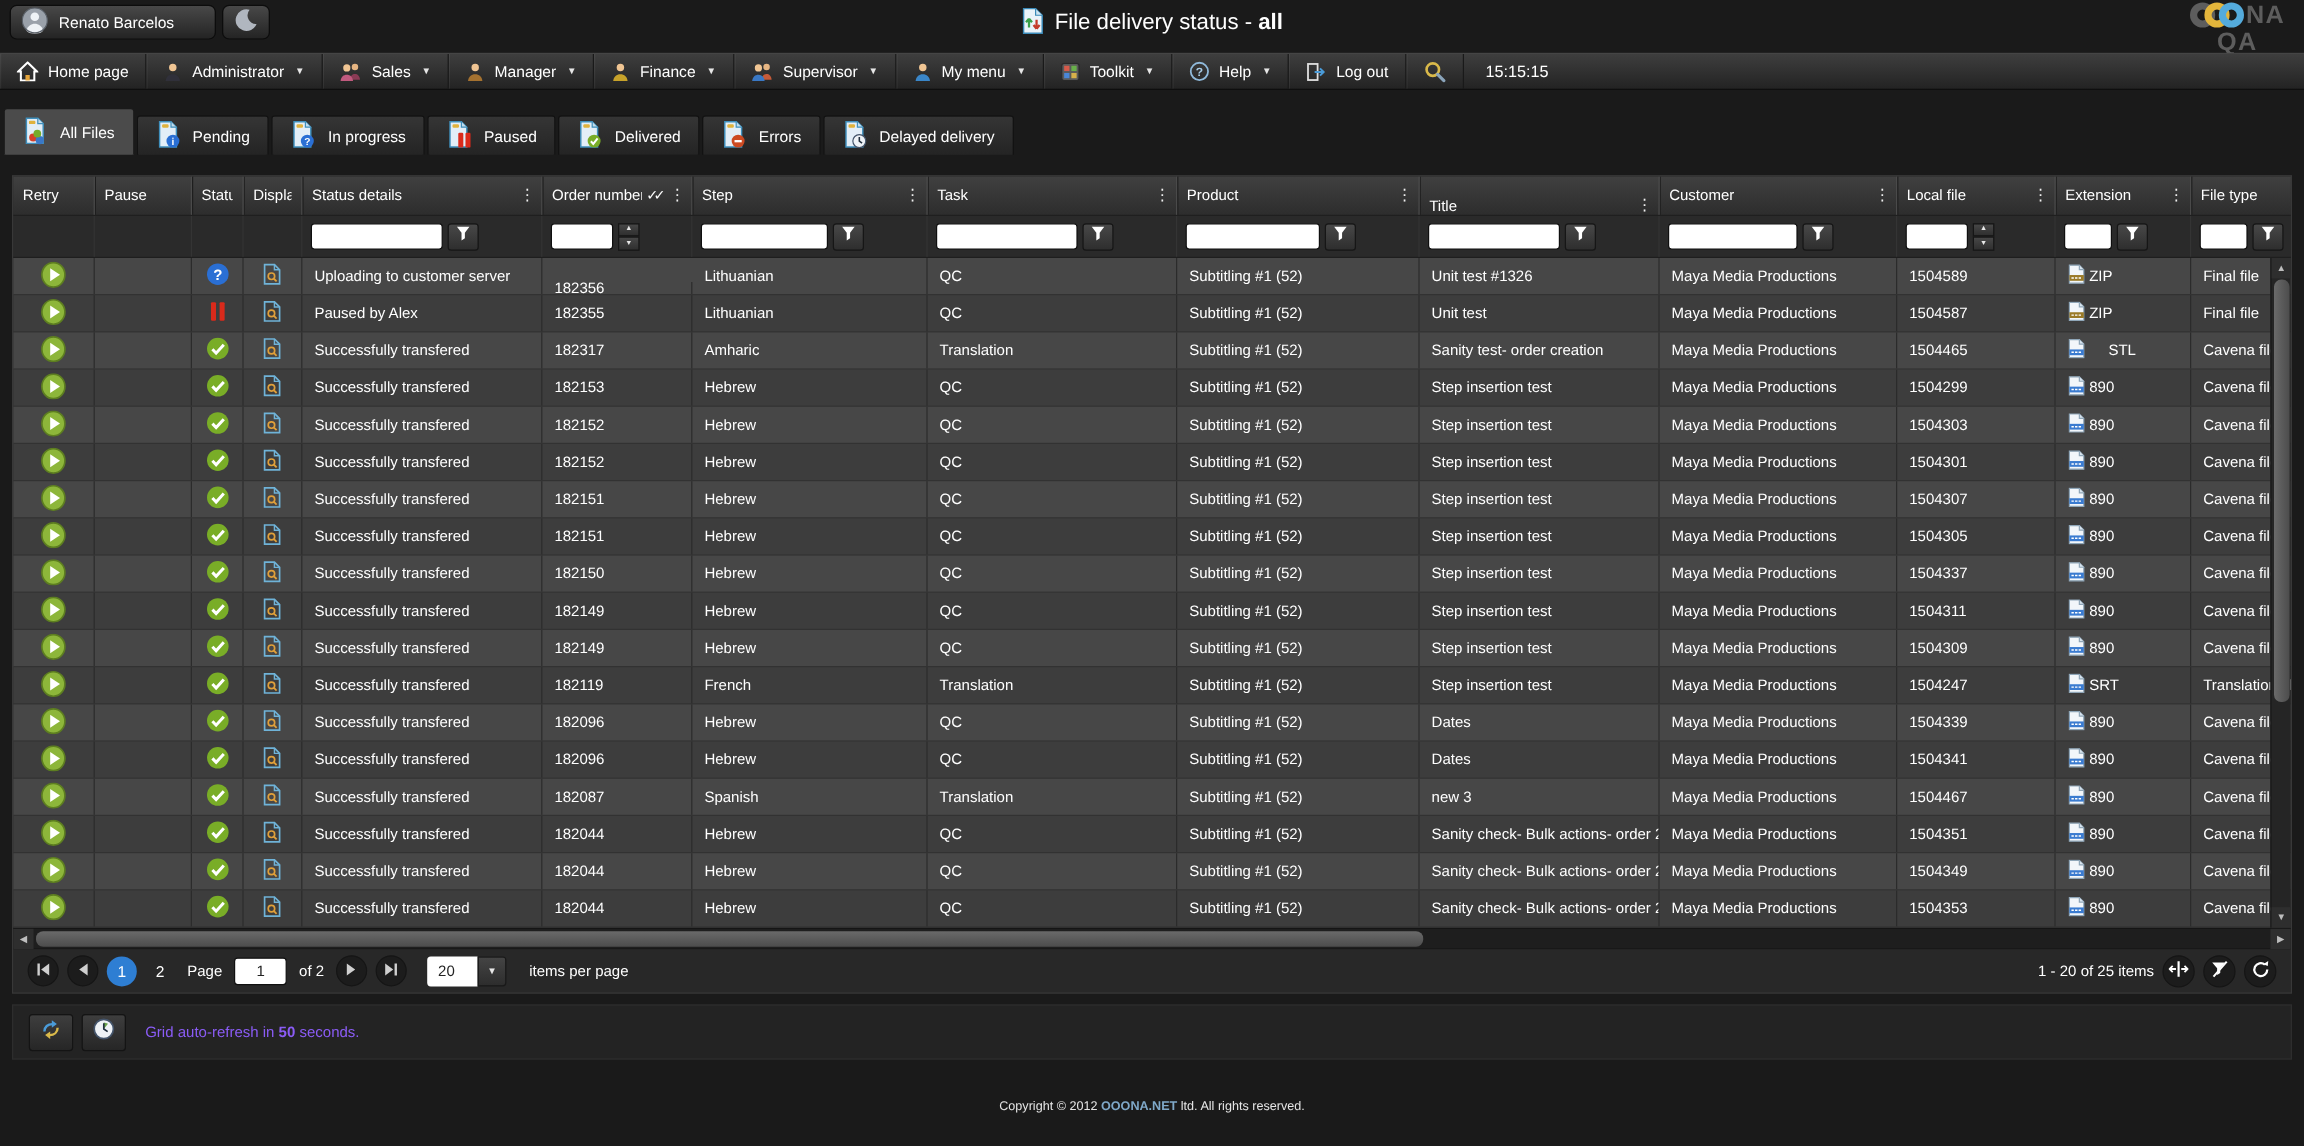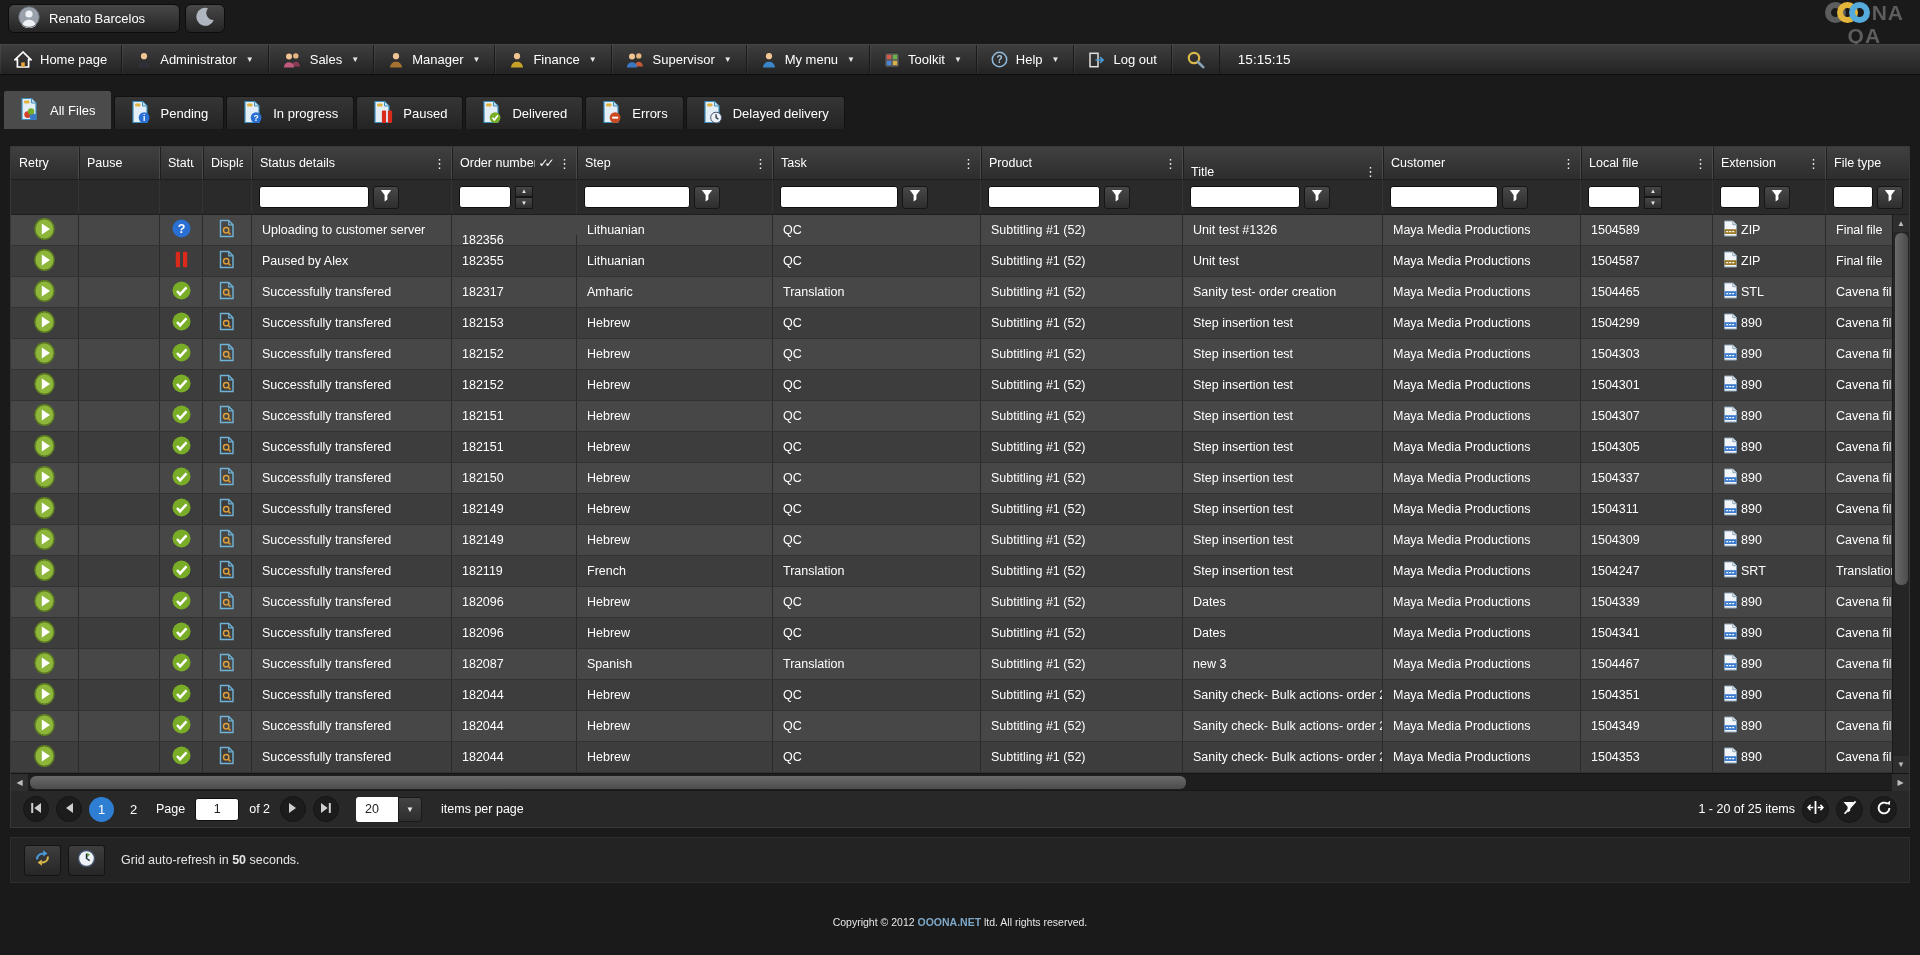--- a/index.html
+++ b/index.html
@@ -92,21 +92,21 @@
              display:flex; align-items:center; justify-content:center; color:#e8e8e8; font-size:8px; cursor:pointer; }
   .pp-label { margin-left:12px; }
   .pager-right { margin-left:auto; display:flex; align-items:center; gap:7px; }
   .prbtn { width:27px; height:27px; border-radius:50%; background:#1c1c1c; border:1px solid #151515; display:flex; align-items:center; justify-content:center; cursor:pointer; }
 
   
   .refreshbar { margin:9px 10px 0; height:46px; background:#232323; border:1px solid #2d2d2d;
                 display:flex; align-items:center; padding-left:13px; gap:7px; flex:0 0 auto; }
   .rbtn { width:37px; height:31px; background:linear-gradient(#3e3e3e,#262626); border:1px solid #141414; border-radius:3px;
           display:flex; align-items:center; justify-content:center; cursor:pointer; }
-  .rnote { color:#e5e5e5; font-size:12.5px; margin-left:9px; }
+  .rnote { color:#8b5cf6; font-size:12.5px; margin-left:9px; }
 
   .footer { margin-top:auto; text-align:center; padding-bottom:27px; color:#e6e6e6; font-size:10.5px; }
   .footer .brand { color:#7fa8c8; font-weight:bold; }
 </style>
 </head>
 <body>
 
 <div class="app">
 
   <header class="topbar">
@@ -118,20 +118,28 @@
               <path d="M4 19.6c1-4.2 4-5.9 7-5.9s6 1.7 7 5.9a10.4 10.4 0 0 1-14 0z" fill="#eef2f6"></path>
               <circle cx="11" cy="11" r="10.4" fill="none" stroke="#5a6068"></circle>
             </svg></span>
         <span>Renato Barcelos</span>
       </div>
       <div class="moon-btn">
         <span id="moonIcon"><svg width="21" height="21">
               <path d="M13 2.2A9 9 0 1 0 18.8 14 7.2 7.2 0 0 1 13 2.2z" fill="#b0b6bf"></path>
             </svg></span>
       </div>
+    </div>
+    <div class="page-title">
+      <span class="ticon" id="titleIcon"><svg width="19" height="23" viewBox="0 0 19 23">
+            <path d="M2 1.2h10l5.5 5.5v15H2z" fill="#eaf3f9" stroke="#3a8ab8" stroke-width="1.2"></path>
+            <path d="M12 1.2v5.5h5.5" fill="#cfe4f0" stroke="#3a8ab8"></path>
+            <path d="M6.5 17v-7.5M6.5 9.5 4 12.6M6.5 9.5 9 12.6" stroke="#3aa04a" stroke-width="1.9" fill="none"></path>
+            <path d="M12.8 10.5V18M12.8 18l-2.5-3.1M12.8 18l2.5-3.1" stroke="#c43a2a" stroke-width="1.9" fill="none"></path>
+          </svg></span><span>File delivery status - </span><b>all</b>
     </div>
     <div class="logo">
       <div class="l1">
         <span class="o o1"></span>
         <span class="o o2"></span>
         <span class="o o3"></span>
         <span class="ltxt">NA</span>
       </div>
       <div class="l2">QA</div>
     </div>
@@ -631,21 +639,21 @@
             </div>
             <div class="gcell" style="width: 200px;">
               <span>Sanity test- order creation</span>
             </div>
             <div class="gcell" style="width: 198px;">
               <span>Maya Media Productions</span>
             </div>
             <div class="gcell" style="width: 132px;">
               <span>1504465</span>
             </div>
-            <div class="gcell" style="width: 113px;">
+            <div class="gcell" style="width: 113px; gap: 16px;">
               <span><svg width="15" height="17">
                   <path d="M1.5 1h8.3l3.7 3.7V16H1.5z" fill="#f2f6fa" stroke="#8fa6b8"></path>
                   <path d="M9.8 1v3.7h3.7" fill="#d8e4ee" stroke="#8fa6b8"></path>
                   <rect x="1.5" y="9.2" width="12" height="4.8" fill="#3a7bd0"></rect>
                   <path d="M3.2 11.6h8.6" stroke="#fff" stroke-width="1.2" stroke-dasharray="2 1"></path>
                 </svg></span>
               <span class="extlbl">STL</span>
             </div>
             <div class="gcell" style="width: 120px;">
               <span>Cavena file</span>

